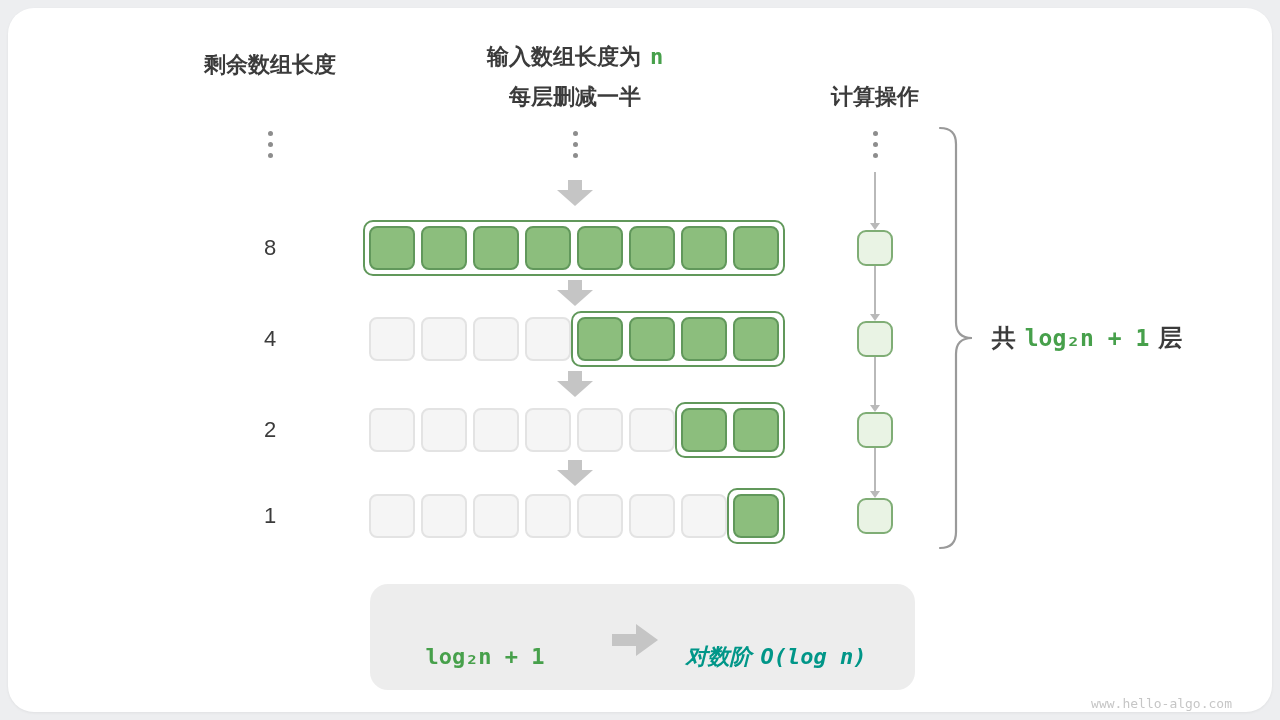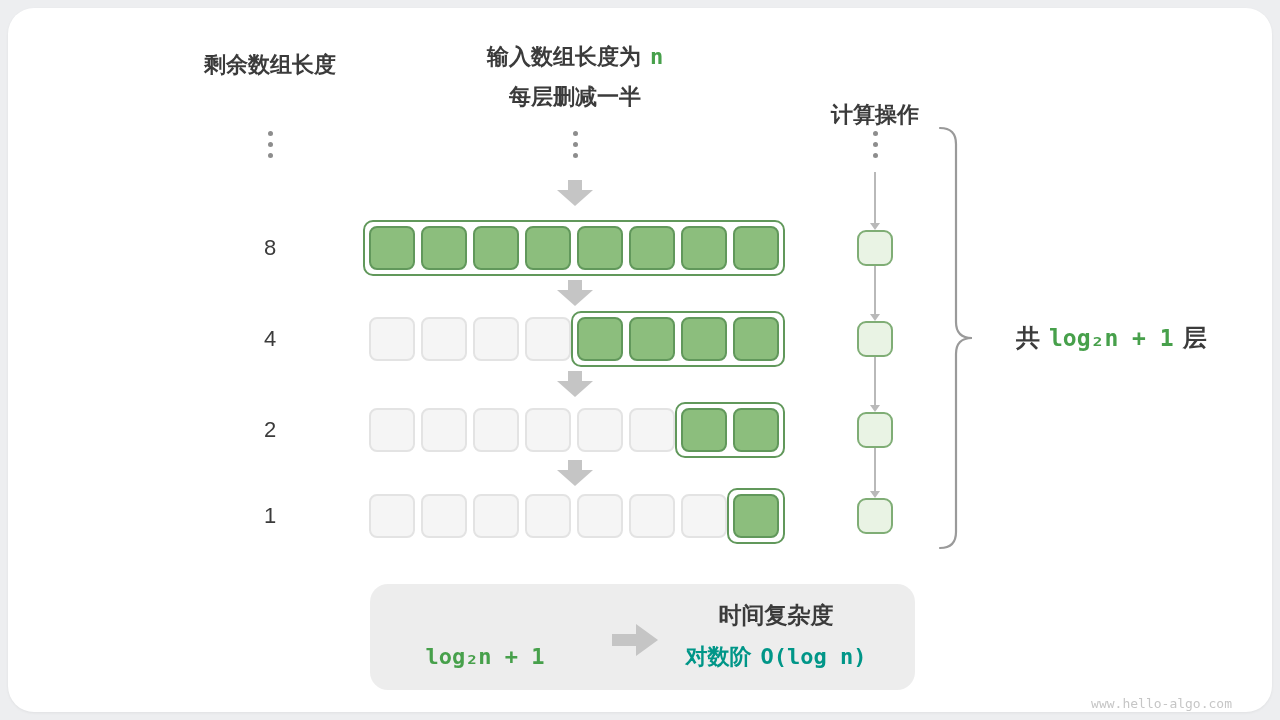--- a/index.html
+++ b/index.html
@@ -6,21 +6,21 @@
   html,body { width:1280px; height:720px; }
   body { font-family:"Liberation Sans", sans-serif; color:var(--text-dark,#3b3b3b); }
   .stage { position:relative; width:1280px; height:720px; background:#edeef0; overflow:hidden; }
   .card { position:absolute; left:8px; top:8px; right:8px; bottom:8px; background:#ffffff;
           border-radius:26px; box-shadow:0 1px 3px rgba(0,0,0,.06); }
   .layer { position:absolute; inset:0; }
 
   .h-text { position:absolute; font-size:22px; font-weight:600; text-align:center;
             color:var(--text-dark,#3b3b3b); line-height:30px; white-space:nowrap; }
   .code { font-family:"DejaVu Sans Mono", monospace; font-weight:bold; color:var(--green-code,#47a04b); }
-  .code.teal { color:var(--teal-code,#009688); }
+  .code.teal { color:var(--teal-code,#009688);font-style:italic; }
   .gap-l { margin-left:9px; }
   .gap-r { margin-right:9px; }
 
   .dots { position:absolute; width:6px; display:flex; flex-direction:column; gap:6px; align-items:center; }
   .dot { width:5px; height:5px; border-radius:50%; background:#8d8d8d; }
 
   .row-label { position:absolute; left:240px; width:60px; text-align:center; font-size:22px;
                color:var(--text-dark,#3b3b3b); line-height:32px; }
 
   .cell { width:46px; height:44px; border-radius:8px; }
@@ -36,21 +36,21 @@
   .down-arrow { position:absolute; width:36px; height:26px; }
   .down-arrow path { fill:var(--arrow-gray,#c5c5c5); }
 
   .conn-line { position:absolute; left:874px; width:2px; background:#b9b9b9; }
   .conn-head { position:absolute; left:870px; width:0; height:0;
                border-left:5px solid transparent; border-right:5px solid transparent;
                border-top:7px solid #b9b9b9; }
 
   .brace-svg { position:absolute; left:938px; top:126px; }
   .brace-svg path { stroke:#9a9a9a; stroke-width:2.2; fill:none; stroke-linecap:round; }
-  .brace-label { position:absolute; left:1016px; top:322px; width:240px; text-align:left;
+  .brace-label { position:absolute; left:967px; top:322px; width:240px; text-align:center;
                  font-size:24px; font-weight:600; line-height:32px; white-space:nowrap; }
   .brace-label .code { font-size:23px; }
 
   .summary-box { position:absolute; left:370px; top:584px; width:545px; height:106px;
                  background:#ededed; border-radius:18px; }
   .sum-text { position:absolute; text-align:center; font-size:23px; font-weight:bold;
               line-height:30px; white-space:nowrap; }
   .sum-code { position:absolute; text-align:center; font-size:22px; line-height:30px; white-space:nowrap; }
   .right-arrow { position:absolute; left:612px; top:624px; width:46px; height:32px; }
   .right-arrow path { fill:var(--arrow-gray,#c5c5c5); }
@@ -66,21 +66,21 @@
 
   <div class="layer">
 
     <div class="h-text" style="left:170px;top:50px;width:200px">剩余数组长度</div>
 
     <div class="h-text" style="left:430px;top:82px;width:290px">每层删减一半</div>
     <div class="h-text" style="left:430px;top:42px;width:290px">
       <span>输入数组长度为</span><span class="code gap-l">n</span>
     </div>
 
-    <div class="h-text" style="left:775px;top:100px;width:200px">计算操作</div>
+    <div class="h-text" style="left:775px;top:82px;width:200px">计算操作</div>
 
     <div class="dots" style="left:267px;top:131px">
       <span class="dot"></span>
         <span class="dot"></span>
         <span class="dot"></span>
     </div>
     <div class="dots" style="left:572px;top:131px">
       <span class="dot"></span>
         <span class="dot"></span>
         <span class="dot"></span>
@@ -171,20 +171,19 @@
       <span>共</span><span class="code gap-l gap-r">log₂n + 1</span><span>层</span>
     </div>
 
     <div class="summary-box"></div>
     <div class="sum-code" style="left:385px;top:642px;width:200px">
       <span class="code">log₂n + 1</span>
     </div>
     <svg class="right-arrow" viewBox="0 0 46 32">
       <path d="M0 10 H24 V0 L46 16 L24 32 V22 H0 Z"></path>
     </svg>
-    <div class="sum-text" style="left:656px;top:600px;width:240px">时间复杂度</div>
     <div class="sum-code" style="left:656px;top:642px;width:240px">
       <span class="code teal" style="font-family:'Liberation Sans',sans-serif">对数阶</span><span class="code teal gap-l">O(log n)</span>
     </div>
 
     <div class="watermark">www.hello-algo.com</div>
   </div>
 </div>
 
 </body></html>

